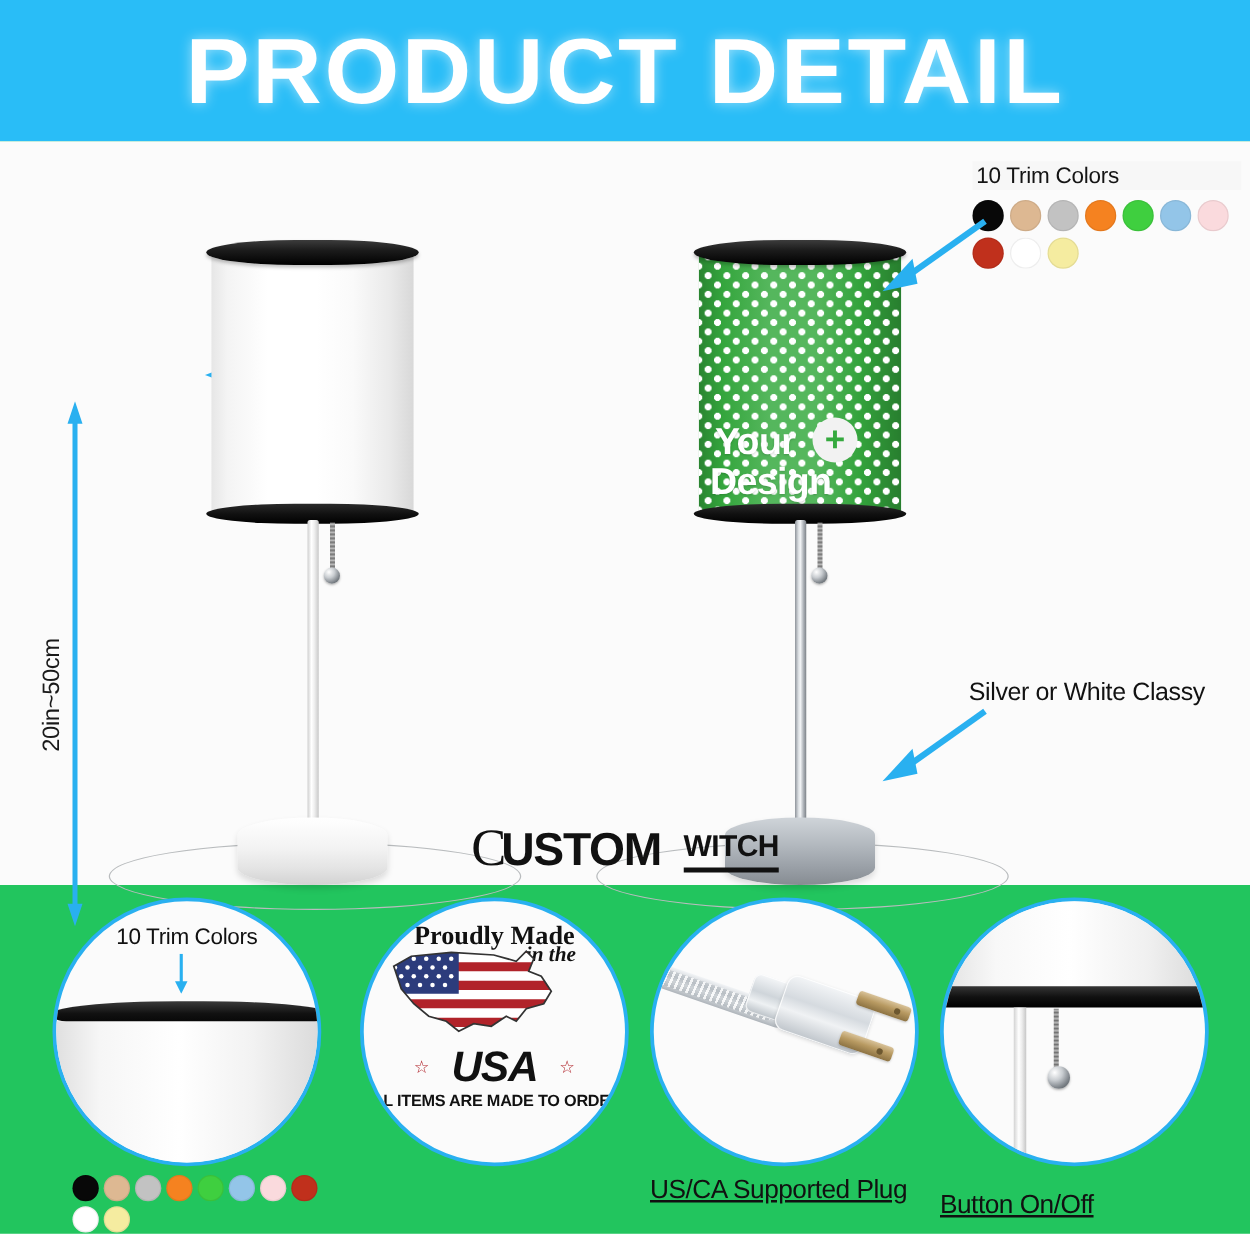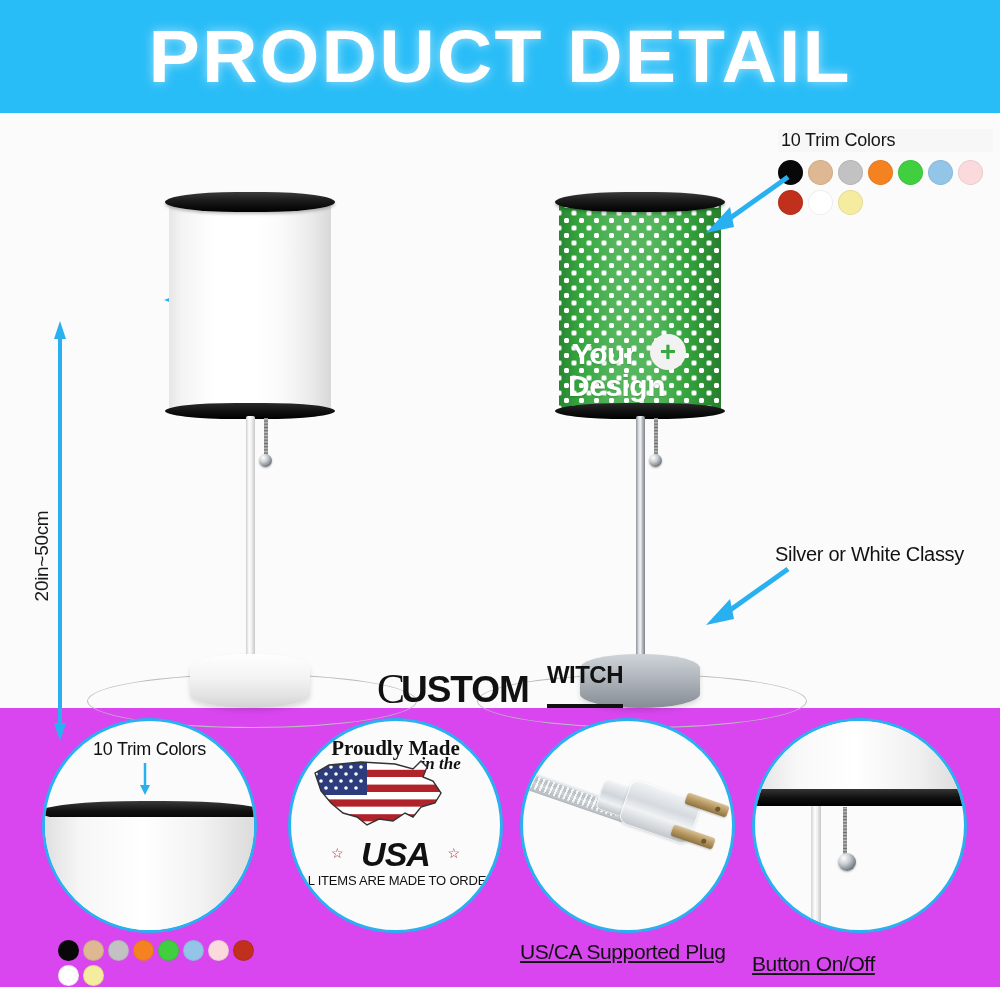--- a/index.html
+++ b/index.html
@@ -2,21 +2,21 @@
 <html><head>
 <meta charset="utf-8">
 <style>
   * { box-sizing: border-box; margin: 0; padding: 0; }
   html, body {
     width: 1000px; height: 1000px;
     background: #ffffff;
     font-family: "Liberation Sans", sans-serif;
     overflow: hidden;
   }
-  #page { position: relative; width: 1000px; height: 987px; background: #d946ef; }
+  #page { position: relative; width: 1000px; height: 987px; background: #22c55e; }
 
   
   .banner {
     position: absolute; left: 0; top: 0; width: 1000px; height: 113px;
     background: #29bdf7;
     display: flex; align-items: center; justify-content: center;
   }
   .banner-title {
     color: #ffffff;
     font-family: "Liberation Sans Narrow", "Liberation Sans", sans-serif;
@@ -139,21 +139,21 @@
     font-family: "Liberation Serif", serif; font-size: 42px; color: #111;
     line-height: 38px; margin-right: -4px; font-weight: normal;
   }
   .brand-custom {
     font-family: "Liberation Sans", sans-serif; font-weight: bold; font-size: 37px;
     color: #111; letter-spacing: -1px; line-height: 37px;
   }
   .brand-witch {
     font-family: "Liberation Sans", sans-serif; font-weight: bold; font-size: 24px;
     color: #111; letter-spacing: -0.5px; line-height: 30px;
-    border-bottom: 4px solid #111; padding-bottom: 14px; margin-left: 18px;
+    border-bottom: 4px solid #111; padding-bottom: 1px; margin-left: 18px;
   }
 
   
   .features { position: absolute; left: 0; top: 718px; width: 1000px; height: 282px; }
   .feature { position: absolute; }
   .circle {
     border-radius: 50%; border: 3px solid #29b0f0; background: #fbfbfb;
     overflow: hidden; position: relative;
   }
   .feature-caption {
@@ -209,21 +209,21 @@
   }
   .usa-map { position: absolute; left: 18px; top: 34px; width: 138px; height: 74px; }
   .usa-big {
     position: absolute; left: 50%; transform: translateX(-50%); top: 114px;
     font-family: "Liberation Sans", sans-serif; font-weight: bold; font-style: italic;
     font-size: 34px; color: #111; letter-spacing: -1px; text-align: center;
   }
   .usa-star { position: absolute; top: 124px; font-size: 14px; color: #b1232a; }
   .usa-sub {
     position: absolute; left: 50%; transform: translateX(-50%); top: 152px;
-    font-family: "Liberation Sans", sans-serif; font-weight: normal;
+    font-family: "Liberation Sans", sans-serif; font-weight: bold;
     font-size: 13px; color: #111; white-space: nowrap; letter-spacing: -0.2px;
   }
 
   .bottom-swatches { position: absolute; left: 58px; top: 938px; width: 215px; }
 </style>
 </head>
 <body>
 
 <div id="page">
 

